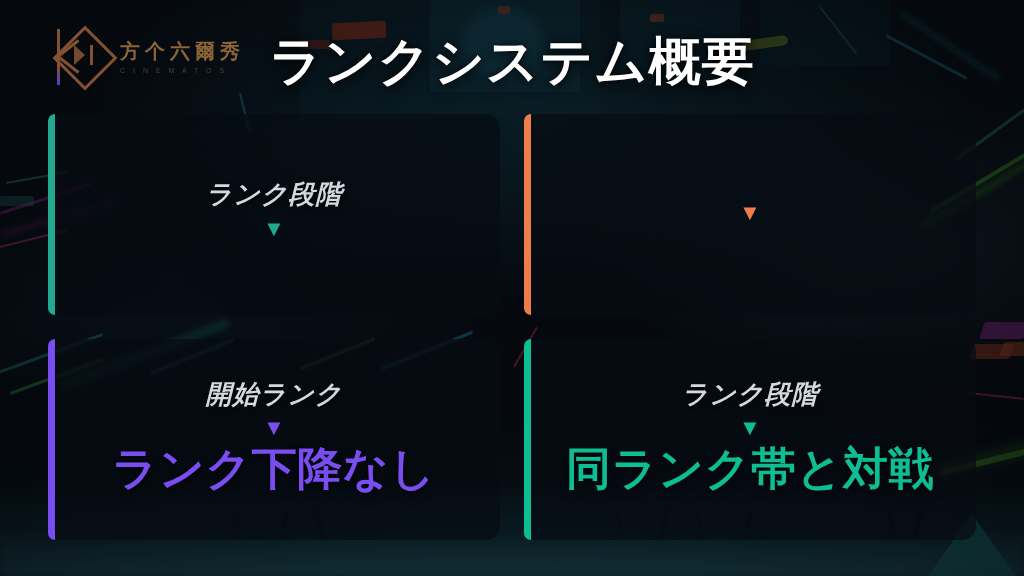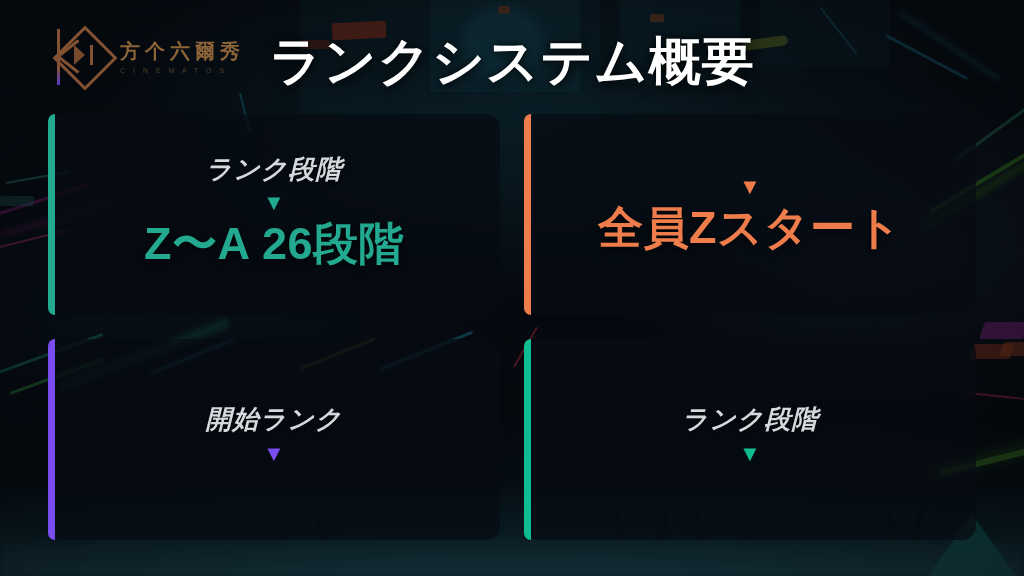--- a/index.html
+++ b/index.html
@@ -350,32 +350,32 @@
     </div>
   </div>
 
   <div class="title">ランクシステム概要</div>
 
   <div class="grid">
 
     <div class="card" style="--accent:#22a98f;">
       <div class="card-label">ランク段階</div>
       <div class="card-arrow">▼</div>
-      <div class="card-value">Z〜A 26段階</div>
     </div>
 
     <div class="card" style="--accent:#ee7d4b;">
       <div class="card-arrow">▼</div>
-      <div class="card-value">全員Zスタート</div>
     </div>
 
     <div class="card" style="--accent:#7a4df0;">
       <div class="card-label">開始ランク</div>
       <div class="card-arrow">▼</div>
+      <div class="card-value">ランク下降なし</div>
     </div>
 
     <div class="card" style="--accent:#0fbd93;">
       <div class="card-label">ランク段階</div>
       <div class="card-arrow">▼</div>
+      <div class="card-value">同ランク帯と対戦</div>
     </div>
 
   </div>
 </div>
 
 </body></html>

